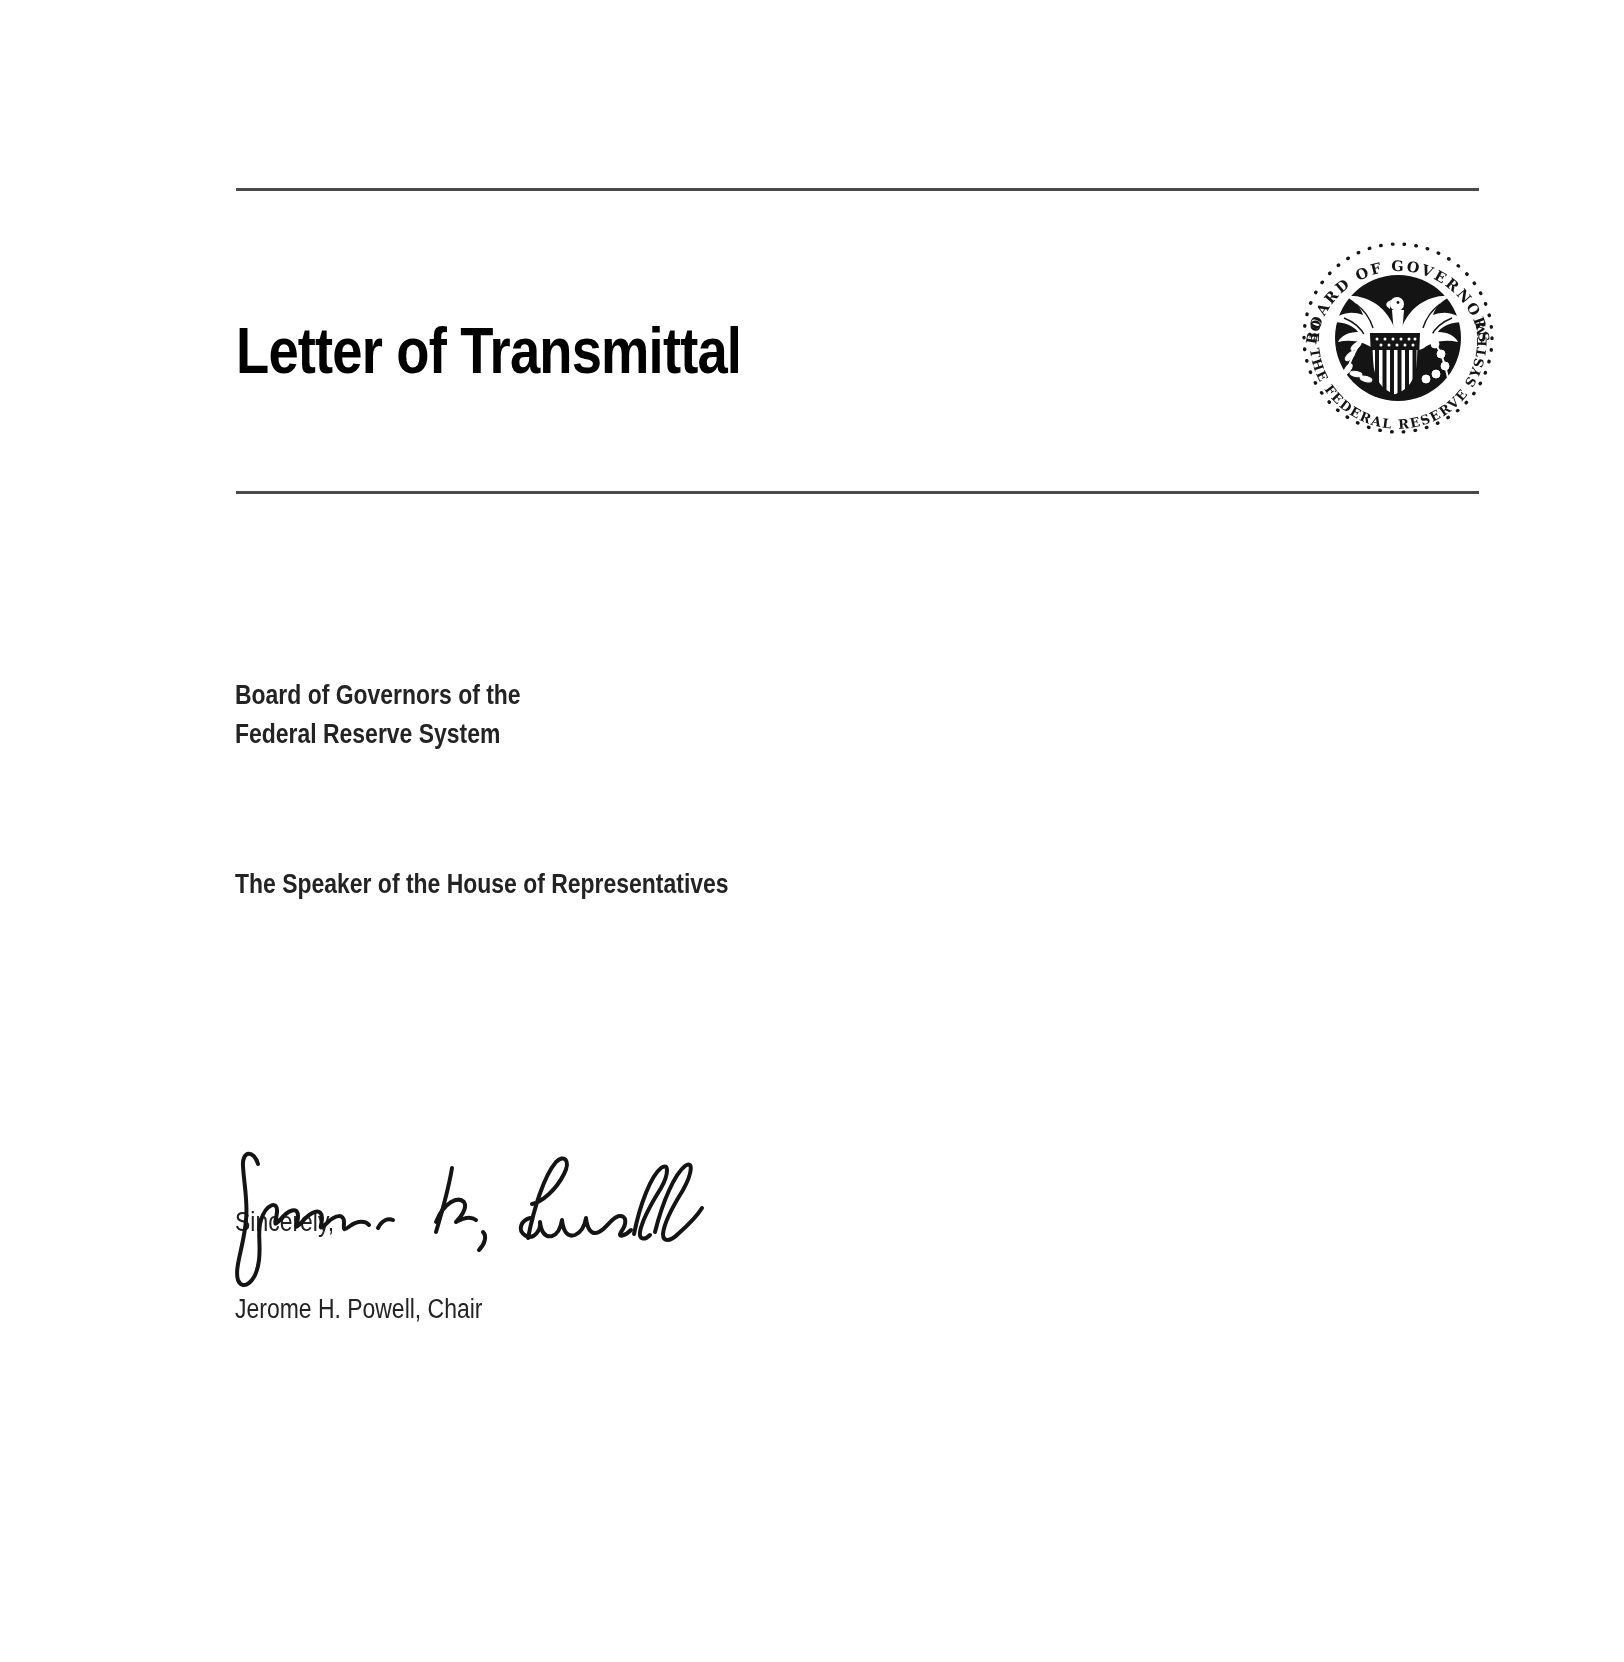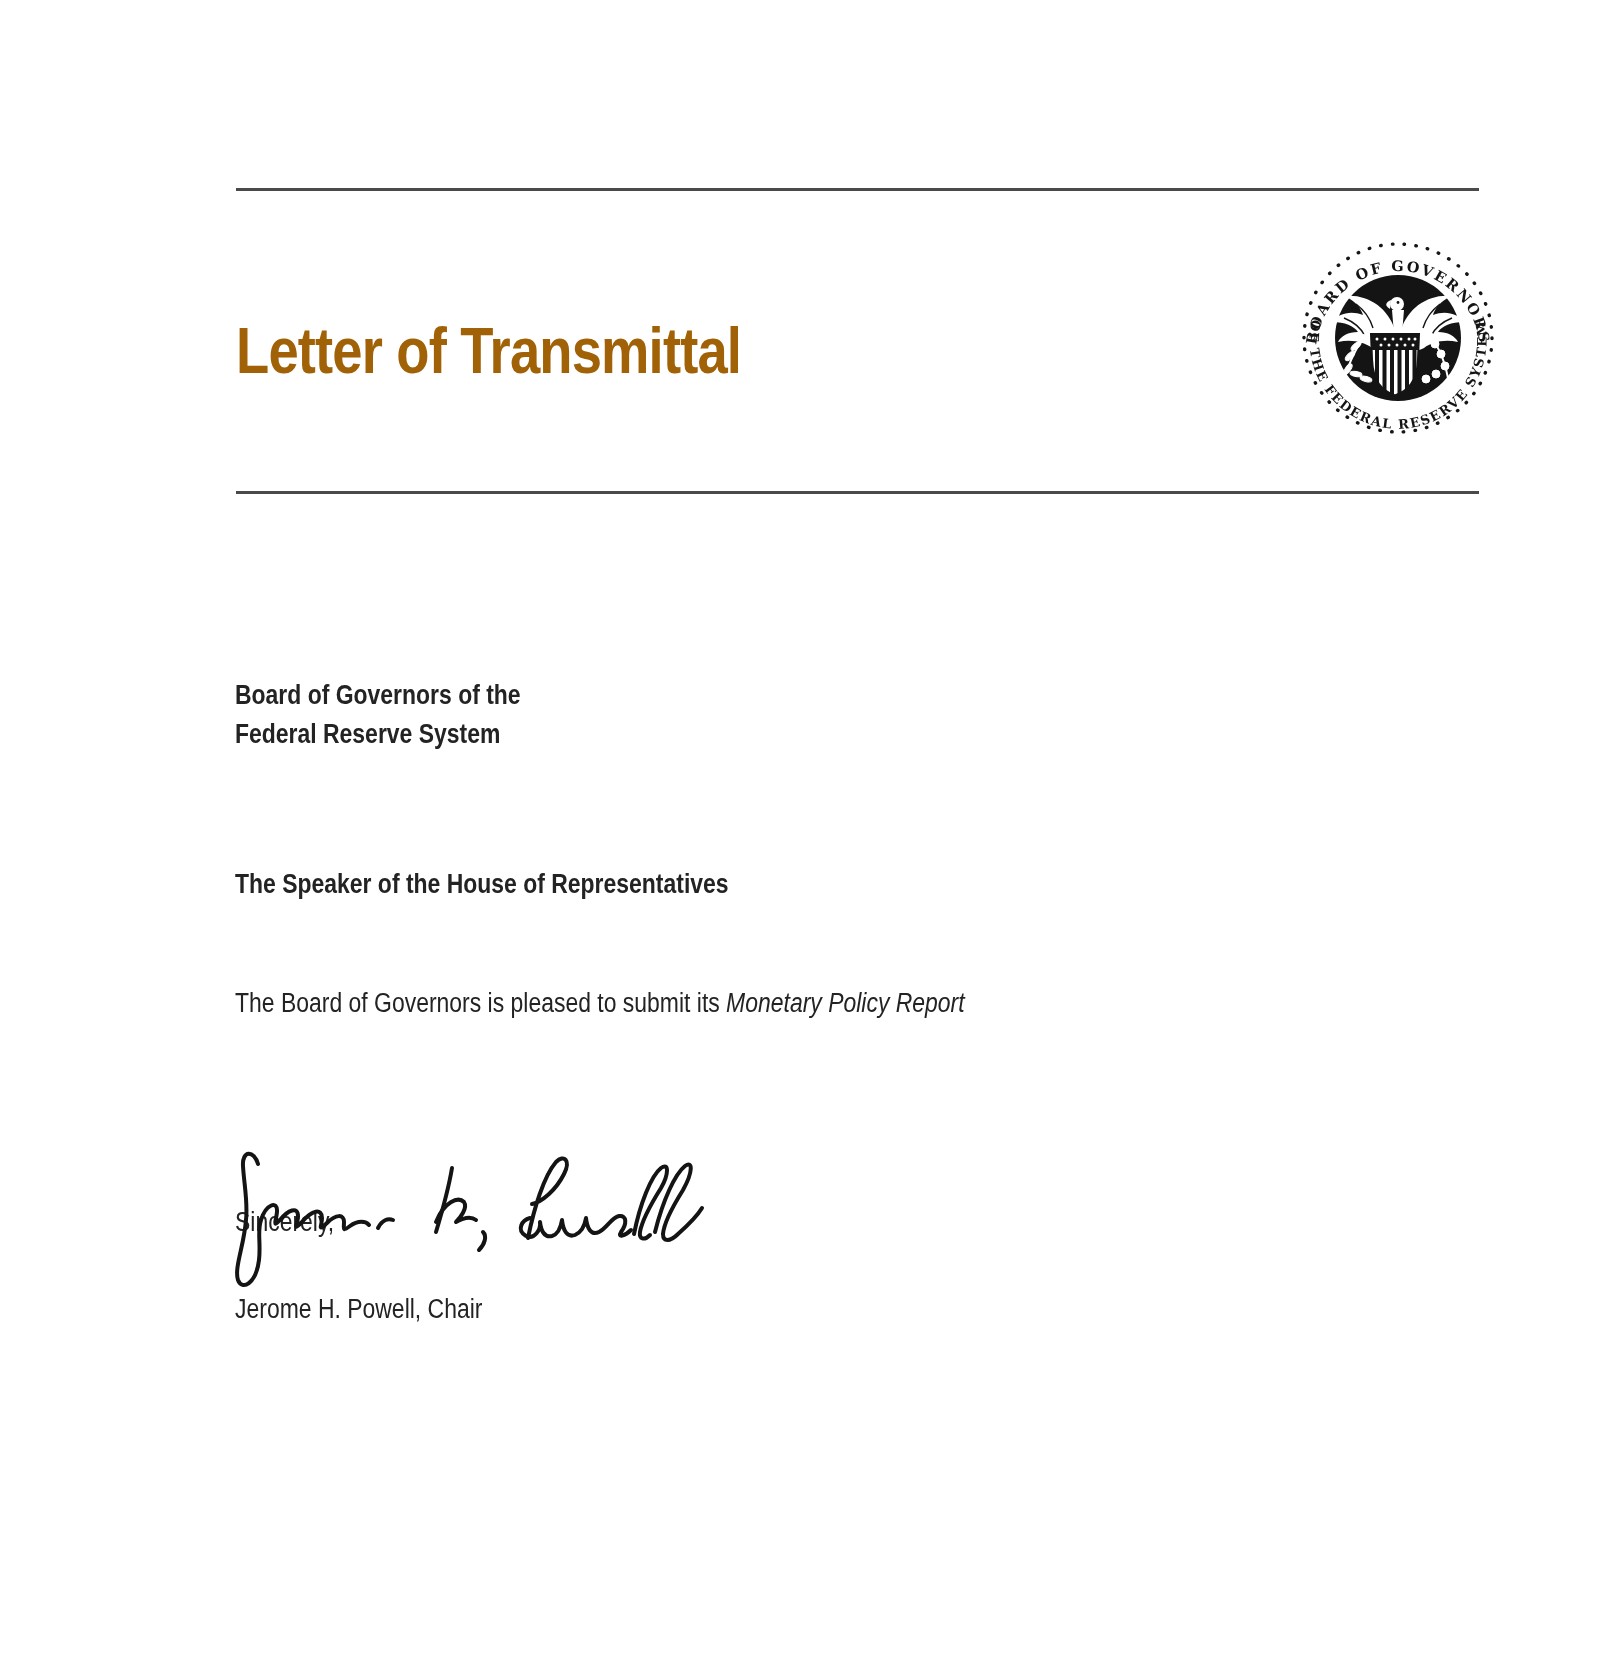--- a/index.html
+++ b/index.html
@@ -29,21 +29,21 @@
   .signature { position:absolute; left:230px; top:1142px; width:494px; height:152px; }
   .line { display:block; }
 </style>
 </head>
 <body>
 
 <div class="page" style="color: rgb(35, 35, 35);">
 
   <div class="rule rule-top" style="background: rgb(74, 74, 74);"></div>
 
-  <h1 class="page-title" style="color: #a16207;"><span class="cond">Letter of Transmittal</span></h1>
+  <h1 class="page-title" style="color: #000000;"><span class="cond">Letter of Transmittal</span></h1>
 
   <svg class="seal" viewBox="0 0 200 200" aria-hidden="true">
 
     <circle cx="100" cy="100" r="94" fill="none" stroke="#161616" stroke-width="3.4" stroke-dasharray="0.5 11.3" stroke-linecap="round"></circle>
     <defs>
       <path id="arcTop" d="M 18,115 A 80,80 0 1 1 182,115"></path>
       <path id="arcBottom" d="M 13,86 A 88.5,88.5 0 1 0 187,86"></path>
       <clipPath id="shieldClip">
         <path d="M 73,96 L 121,96 L 120,121 C 119,144 110,153 97,157.5 C 84,153 75,144 74,121 Z"></path>
       </clipPath>
@@ -128,21 +128,20 @@
     <span class="line"><span class="cond">Board of Governors of the</span></span>
     <span class="line"><span class="cond">Federal Reserve System</span></span>
   </div>
 
 
   <div class="tblock recipients bold">
     <span class="line"><span class="cond">The Speaker of the House of Representatives</span></span>
   </div>
 
   <div class="tblock bodytext">
-    <span class="line"><span class="cond"><span>The Board of Governors is pleased to submit its </span><span class="it">Monetary Policy Report</span></span></span>
   </div>
 
   <div class="tblock closing">
     <span class="cond">Sincerely,</span>
   </div>
 
   <svg class="signature" viewBox="0 0 494 152" aria-hidden="true">
     <g fill="none" stroke="#141414" stroke-width="4" stroke-linecap="round" stroke-linejoin="round">
 
       <path d="M 28,22 C 24,8 12,8 13,24 C 14,42 18,60 16,78 C 14,104 4,126 8,138

